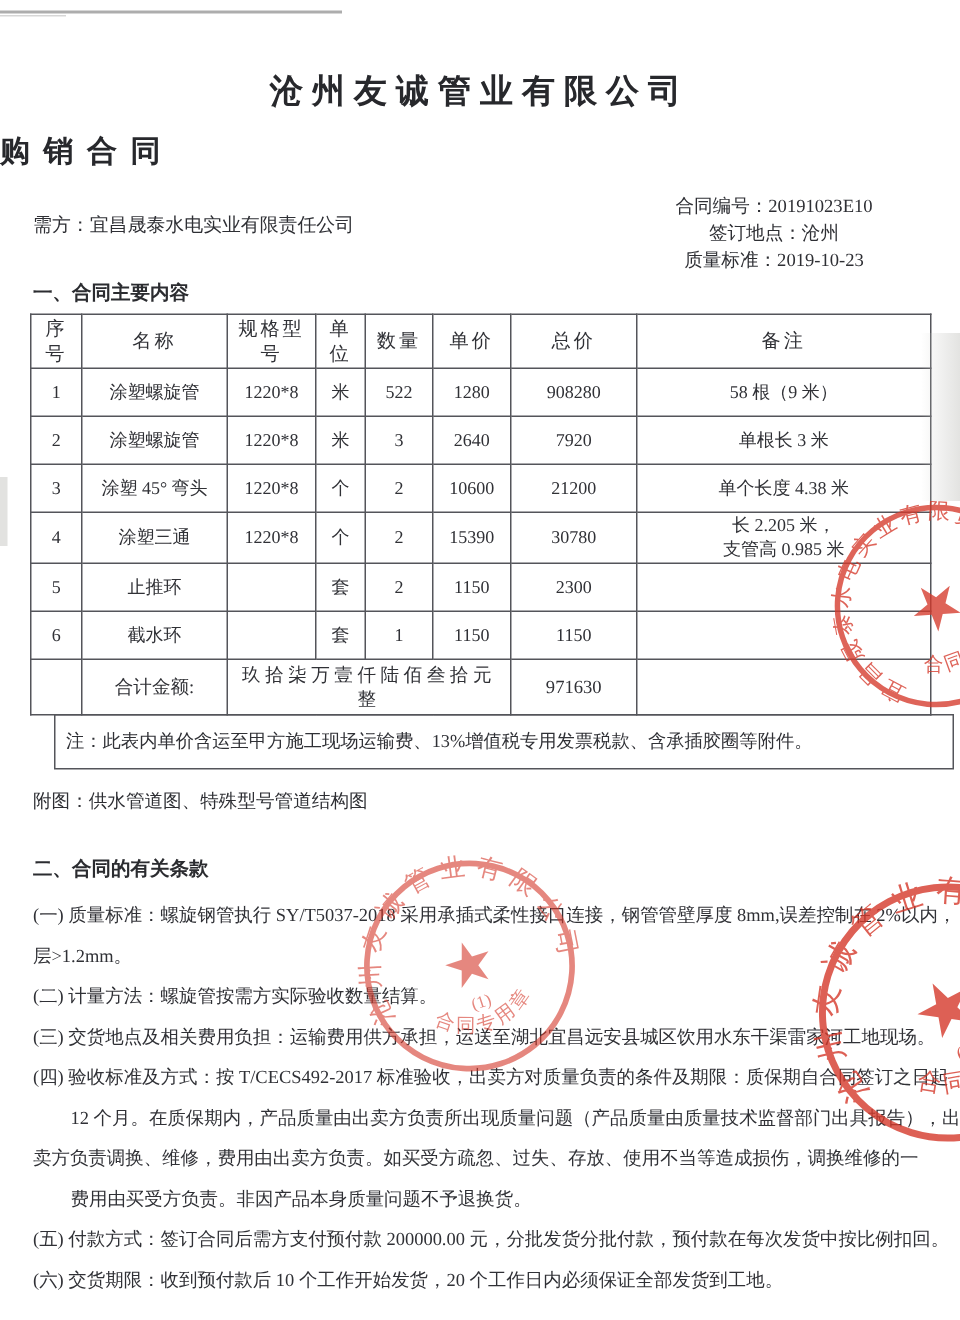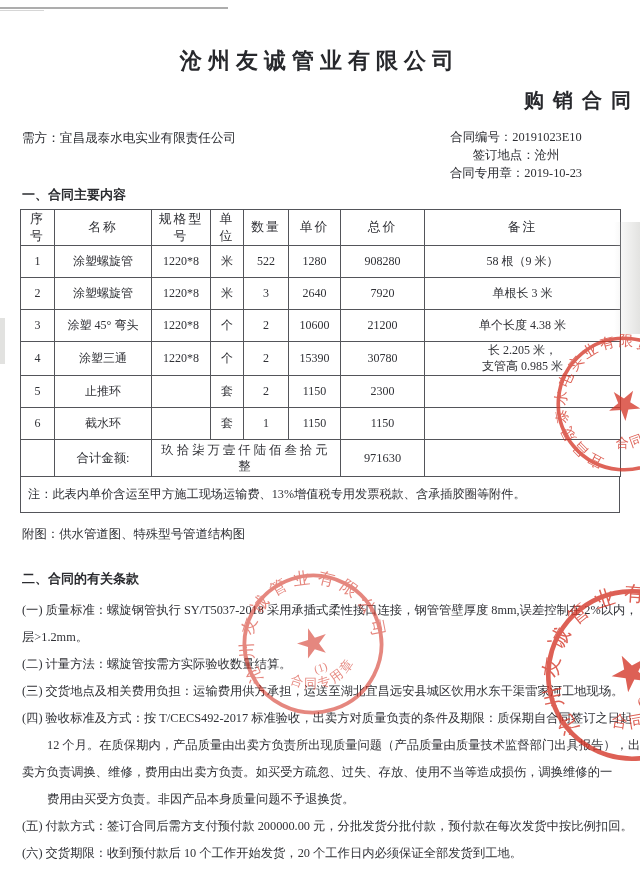--- a/index.html
+++ b/index.html
@@ -5,37 +5,37 @@
   html,body{margin:0;padding:0;}
   body{background:#e8e8e6;font-family:"Liberation Serif","DejaVu Serif",serif;}
   .page{position:relative;width:640px;height:880px;margin:0 auto;background:#ffffff;overflow:hidden;color:#2e2f34;}
   
   .artifact-top{position:absolute;left:0;top:7px;width:228px;height:2px;background:#5c5c5c;opacity:.5;}
   .artifact-top2{position:absolute;left:0;top:10px;width:44px;height:1px;background:#8a8a8a;opacity:.35;}
   .artifact-right{position:absolute;right:0;top:222px;width:26px;height:112px;background:linear-gradient(to left,#d4d4d1,rgba(212,212,209,0));opacity:.65;}
   .artifact-left{position:absolute;left:0;top:318px;width:5px;height:46px;background:#cfcfcc;opacity:.6;}
   
   .company-title{margin:46px 0 0;text-align:center;font-size:22px;font-weight:600;letter-spacing:6px;color:#27282c;}
-  .doc-title{margin:11px 0 0;text-align:right;font-size:20px;font-weight:600;letter-spacing:9px;color:#27282c;}
+  .doc-title{margin:11px 0 0;text-align:left;font-size:20px;font-weight:600;letter-spacing:9px;color:#27282c;}
   
   .info-row{display:flex;justify-content:space-between;margin:14px 20px 0 22px;}
   .info-left .party-line{font-size:12.6px;line-height:16px;}
-  .info-left .party-line.second{margin-top:2px;}
+  .info-left .party-line.second{margin-top:14px;}
   .info-right{width:208px;text-align:center;}
   .info-right .meta-line{font-size:12.4px;line-height:18px;}
   .sec-heading{margin:4px 0 0 22px;font-size:13px;font-weight:600;color:#2b2c30;}
   
   table.items{border-collapse:collapse;table-layout:fixed;width:600px;margin:5px 0 0 20px;}
   table.items th,table.items td{border:1px solid #54555a;font-weight:normal;text-align:center;vertical-align:middle;font-size:12px;padding:1px 2px;white-space:pre-line;line-height:1.3;color:#303136;}
   table.items th{height:32px;font-size:12.8px;letter-spacing:2px;}
   table.items td{height:29px;}
   table.items tr.total-row td{height:34px;font-size:12.4px;}
   table.items td.words{letter-spacing:3px;}
   
-  .note-box{width:584px;margin:-1px 0 0 20px;border:1px solid #54555a;padding:9px 7px;font-size:12.2px;line-height:1.35;color:#303136;}
+  .note-box{width:584px;margin:-1px 0 0 36px;border:1px solid #54555a;padding:9px 7px;font-size:12.2px;line-height:1.35;color:#303136;}
   .attachment-line{margin:13px 0 0 22px;font-size:12.4px;}
   .sec2-heading{margin:27px 0 0 22px;font-size:13px;font-weight:600;color:#2b2c30;}
   
   .clauses{margin:9px 0 0 22px;width:600px;}
   .clause{margin:0;}
   .cl-line{font-size:12.3px;line-height:27px;white-space:nowrap;color:#303136;}
   .cl-line.ind{padding-left:25px;}
   
   .seal{position:absolute;pointer-events:none;}
   .seal svg{display:block;overflow:visible;}
@@ -63,21 +63,21 @@
       </div>
     </div>
     <div class="info-right">
       <div class="meta-line">
         <span>合同编号：</span><span>20191023E10</span>
       </div>
       <div class="meta-line">
         <span>签订地点：</span><span>沧州</span>
       </div>
       <div class="meta-line">
-        <span>合同专用章：</span><span>2019-10-23</span>
+        <span>质量标准：</span><span>2019-10-23</span>
       </div>
     </div>
   </div>
 
   <div class="sec-heading">一、合同主要内容</div>
 
   <table class="items">
     <colgroup>
       <col style="width:34px">
         <col style="width:97px">

